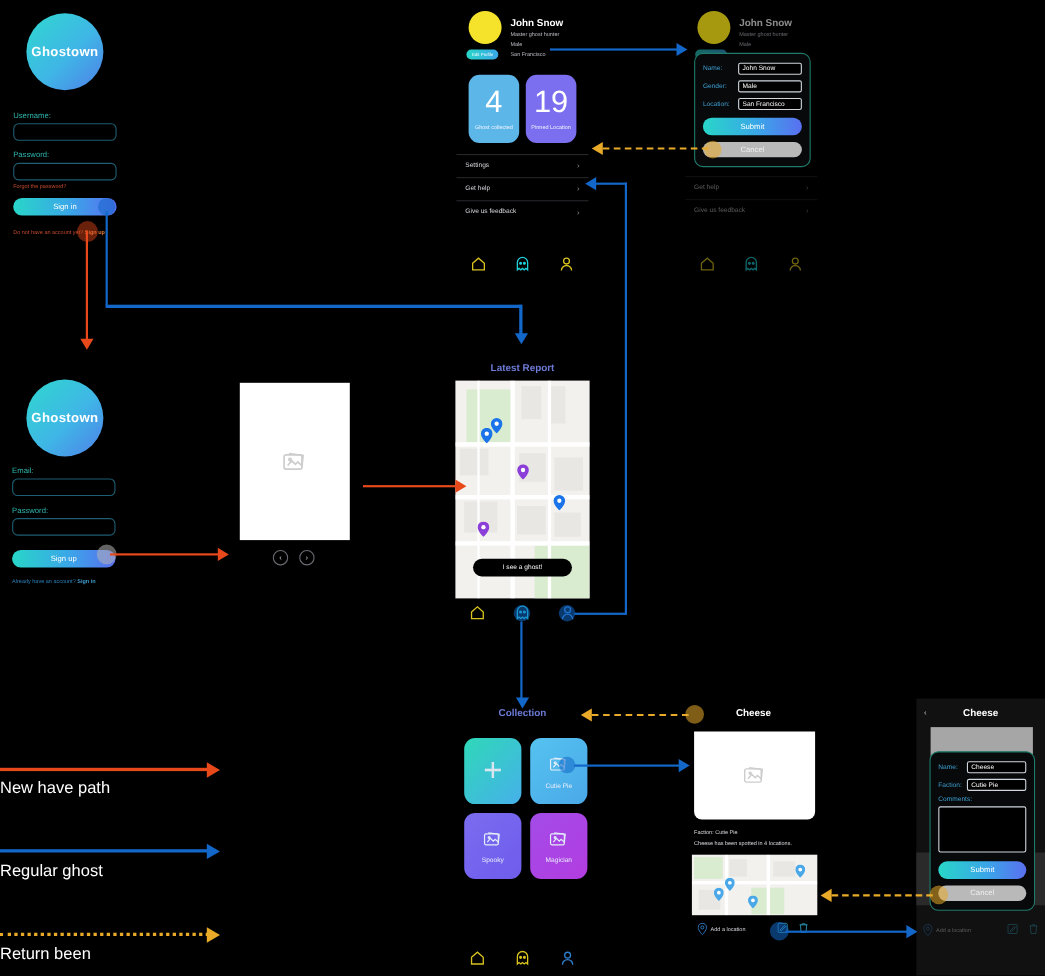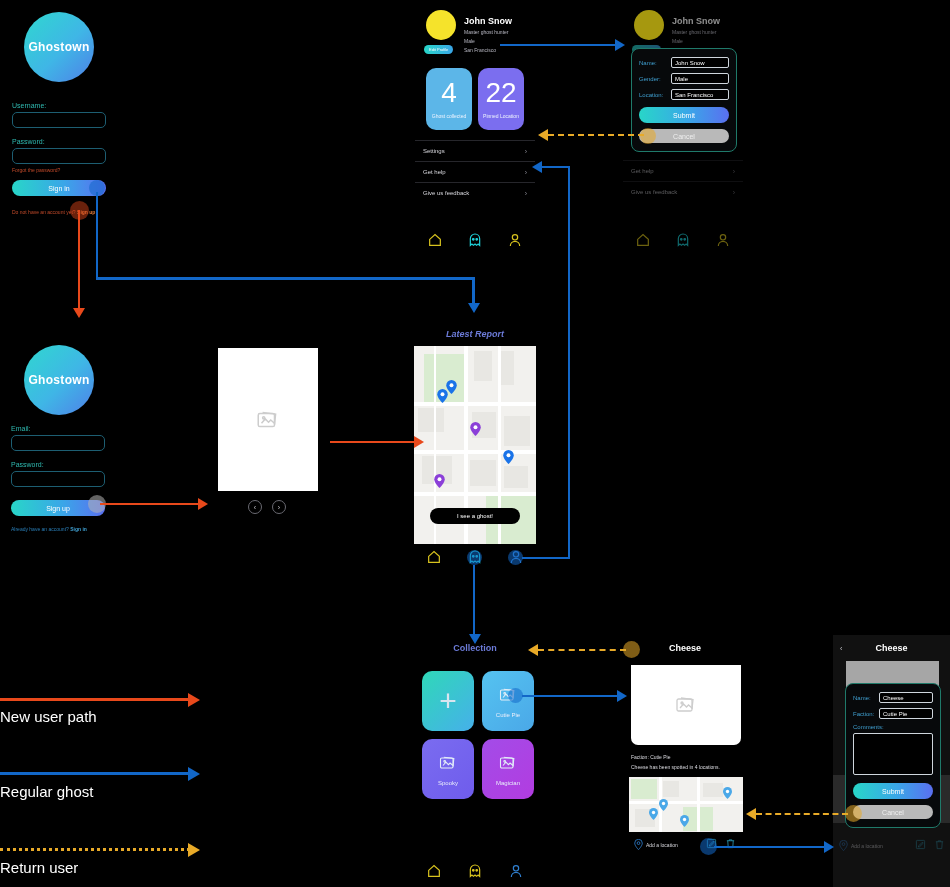--- a/index.html
+++ b/index.html
@@ -178,21 +178,21 @@
     <div class="prof-sub">San Francisco</div>
   </div>
   <span class="edit-chip" style="position:absolute;left:9px;top:45px;">
     <span>Edit Profile</span>
   </span>
   <div class="stat" style="position:absolute;left:11px;top:68px;background:#5cb6e8;">
     <div class="num">4</div>
     <div class="cap">Ghost collected</div>
   </div>
   <div class="stat" style="position:absolute;left:63px;top:68px;background:#7b6eef;">
-    <div class="num">22</div>
+    <div class="num">19</div>
     <div class="cap">Pinned Location</div>
   </div>
   <div style="position:absolute;left:0;top:140px;width:120px;">
     <div class="menu-row">
       <span>Settings</span>
       <span class="chev">›</span>
     </div>
     <div class="menu-row">
       <span>Get help</span>
       <span class="chev">›</span>
@@ -300,21 +300,21 @@
     <div class="circ-btn">
       <span>‹</span>
     </div>
     <div class="circ-btn">
       <span>›</span>
     </div>
   </div>
 </div>
 
 <div class="screen" style="left:414px;top:328px;width:122px;height:245px;">
-  <div class="scr-title" style="padding-top:1px;font-style:italic;">Latest Report</div>
+  <div class="scr-title" style="padding-top:1px;">Latest Report</div>
   <div class="map" style="position:absolute;left:0;top:18px;width:122px;height:198px;">
     <div class="park" style="left:10px;top:8px;width:42px;height:48px;"></div>
     <div class="park" style="left:72px;top:150px;width:50px;height:48px;"></div>
     <div class="blk" style="left:60px;top:5px;width:18px;height:30px;"></div>
     <div class="blk" style="left:86px;top:5px;width:14px;height:34px;"></div>
     <div class="blk" style="left:4px;top:62px;width:26px;height:24px;"></div>
     <div class="blk" style="left:58px;top:66px;width:24px;height:26px;"></div>
     <div class="blk" style="left:90px;top:70px;width:26px;height:30px;"></div>
     <div class="blk" style="left:8px;top:110px;width:30px;height:28px;"></div>
     <div class="blk" style="left:56px;top:114px;width:26px;height:26px;"></div>
@@ -591,22 +591,22 @@
 <div class="ln" style="left:538px;top:649px;width:88px;height:0;border-top:2px dashed #e8aa28;"></div>
 <div class="arrow" style="left:528px;top:644px;border-top:6px solid transparent;border-bottom:6px solid transparent;border-right:10px solid #e8aa28;"></div>
 
 <div class="dot-y" style="left:845px;top:805px;width:17px;height:17px;"></div>
 <div class="ln" style="left:756px;top:813px;width:92px;height:0;border-top:2px dashed #e8aa28;"></div>
 <div class="arrow" style="left:746px;top:808px;border-top:6px solid transparent;border-bottom:6px solid transparent;border-right:10px solid #e8aa28;"></div>
 
 <div>
   <div class="ln ln-o" style="left:0;top:698px;width:190px;height:3px;"></div>
   <div class="arrow" style="left:188px;top:693px;border-top:7px solid transparent;border-bottom:7px solid transparent;border-left:12px solid #e8491b;"></div>
-  <div class="legend-txt" style="position:absolute;left:0;top:708px;">New user path</div>
+  <div class="legend-txt" style="position:absolute;left:0;top:708px;">New have path</div>
 
   <div class="ln ln-b" style="left:0;top:772px;width:190px;height:3px;"></div>
   <div class="arrow" style="left:188px;top:767px;border-top:7px solid transparent;border-bottom:7px solid transparent;border-left:12px solid #1267c8;"></div>
   <div class="legend-txt" style="position:absolute;left:0;top:783px;">Regular ghost</div>
 
   <div class="ln" style="left:0;top:848px;width:190px;height:0;border-top:3px dotted #e8aa28;"></div>
   <div class="arrow" style="left:188px;top:843px;border-top:7px solid transparent;border-bottom:7px solid transparent;border-left:12px solid #e8aa28;"></div>
-  <div class="legend-txt" style="position:absolute;left:0;top:859px;">Return user</div>
+  <div class="legend-txt" style="position:absolute;left:0;top:859px;">Return been</div>
 </div>
 
 </body></html>

